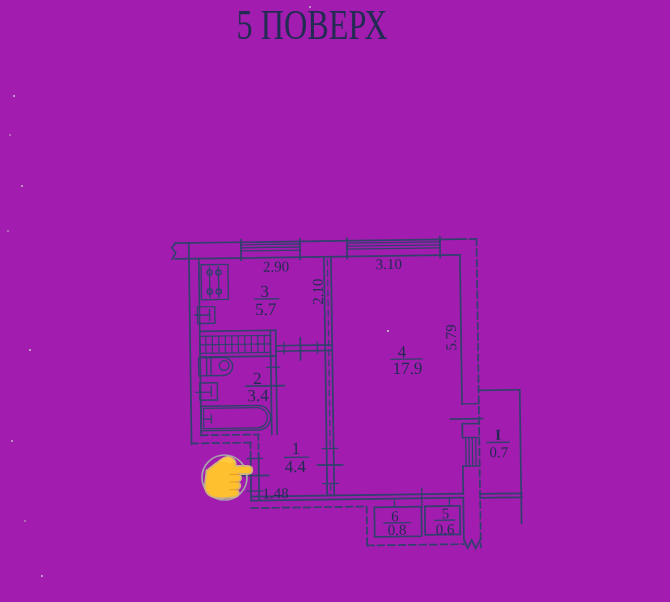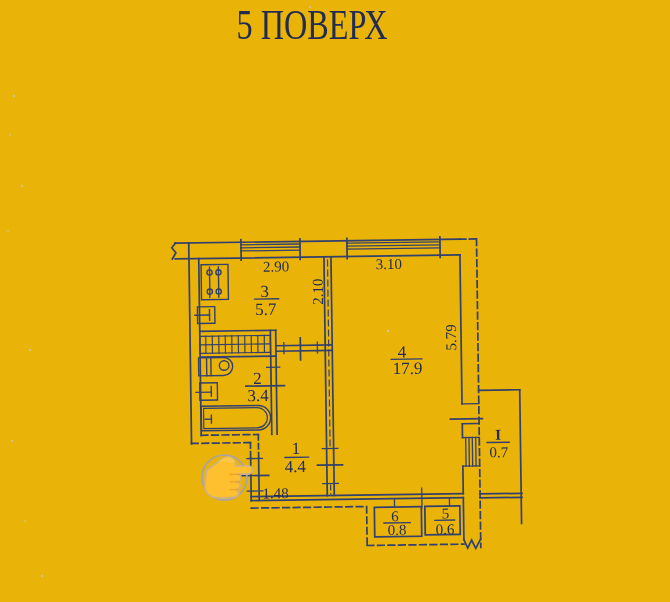--- a/index.html
+++ b/index.html
@@ -1,16 +1,16 @@
 <!DOCTYPE html>
 <html><head>
 <meta charset="utf-8">
 <style>
   html,body{margin:0;padding:0;background:#ffffff;}
-  .page{position:relative;width:670px;height:602px;background:#eab308;overflow:hidden;}
+  .page{position:relative;width:670px;height:602px;background:#a21caf;overflow:hidden;}
   svg{position:absolute;left:0;top:0;}
   text{font-family:"Liberation Serif", serif;fill:#222c52;}
 </style>
 </head>
 <body>
 <div class="page">
 <svg width="670" height="602" viewBox="0 0 670 602">
   <defs>
     <filter id="soft" x="-5%" y="-5%" width="110%" height="110%">
       <feGaussianBlur stdDeviation="0.5"></feGaussianBlur>

